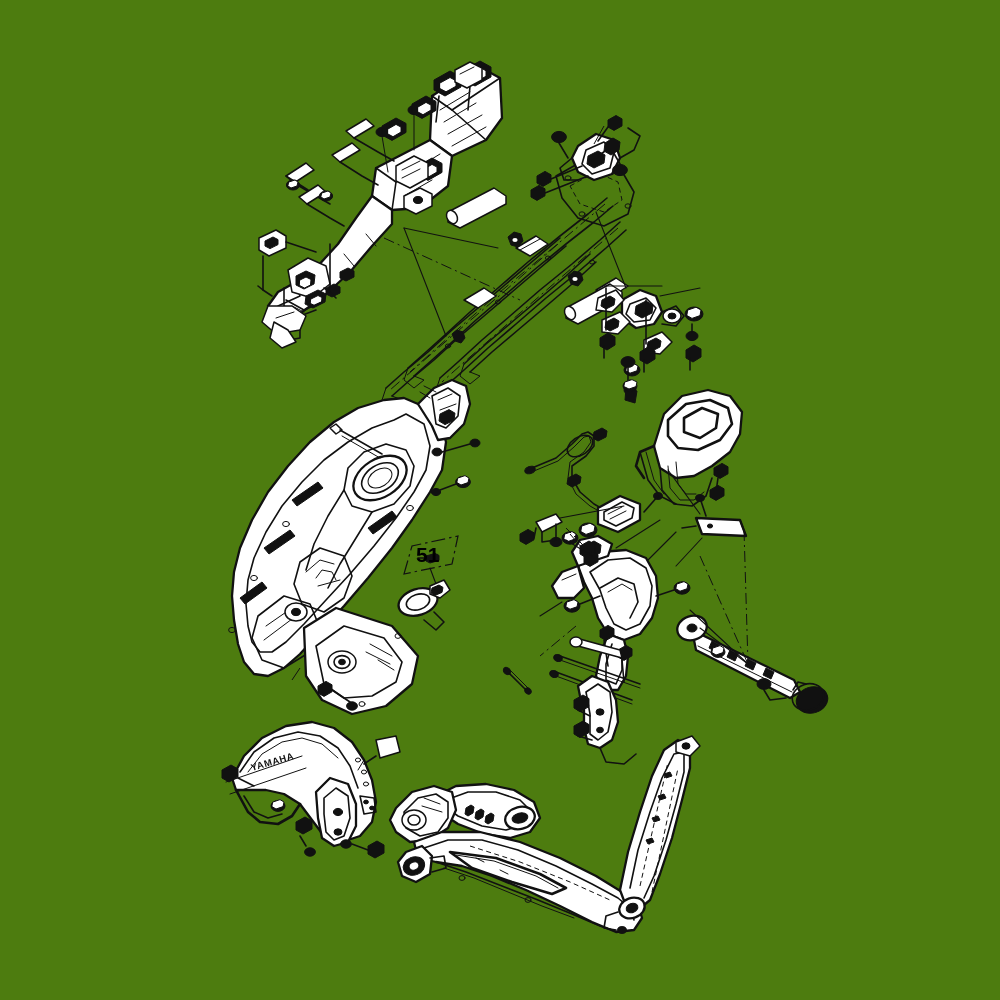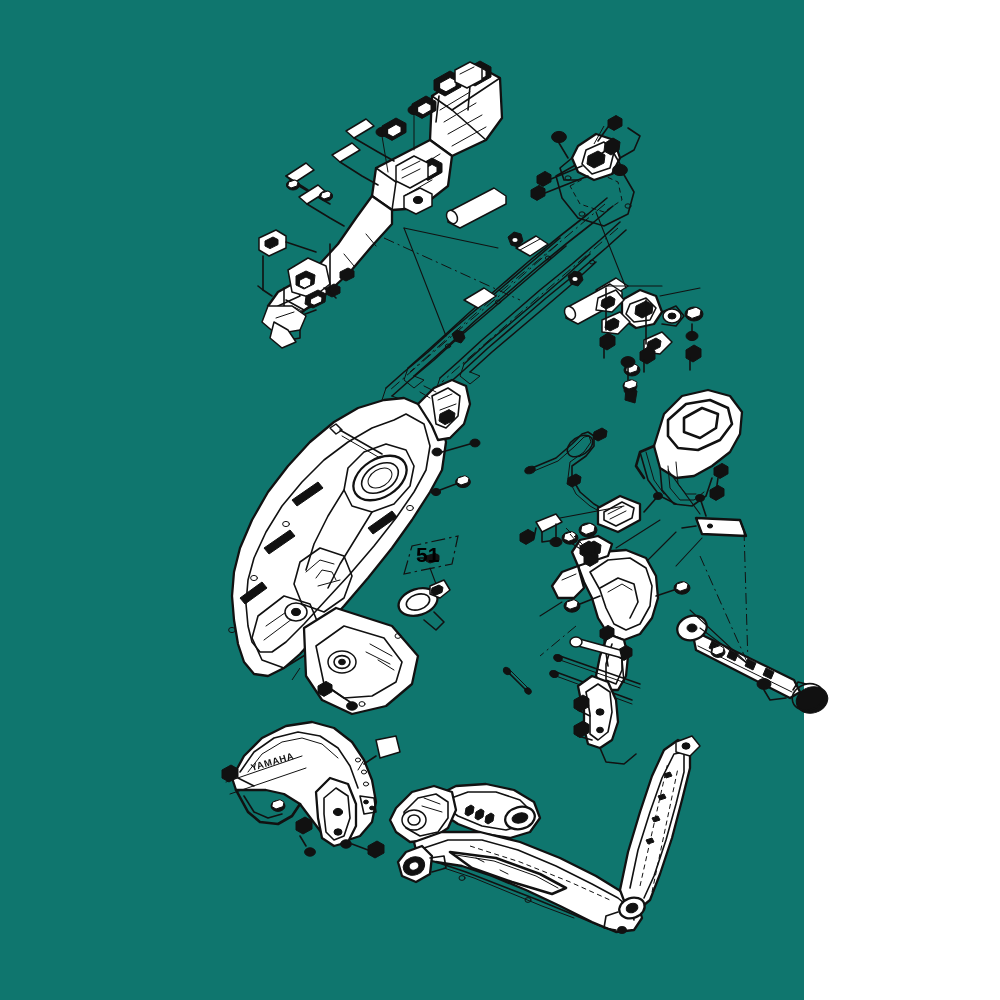--- a/index.html
+++ b/index.html
@@ -10,23 +10,23 @@
   }
   body {
     width: 1000px;
     height: 1000px;
     overflow: hidden;
     font-family: "Liberation Sans", sans-serif;
     color: #000000;
   }
   #diagram-root {
     position: relative;
-    width: 804px;
+    width: 1000px;
     height: 1000px;
-    background: #0f766e;
+    background: #4d7c0f;
   }
   #diagram-svg {
     position: absolute;
     left: 0;
     top: 0;
     width: 1000px;
     height: 1000px;
     display: block;
   }
   

